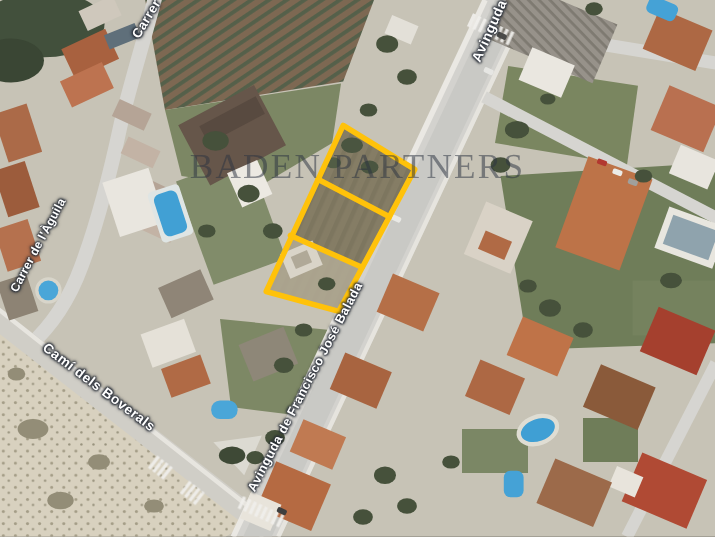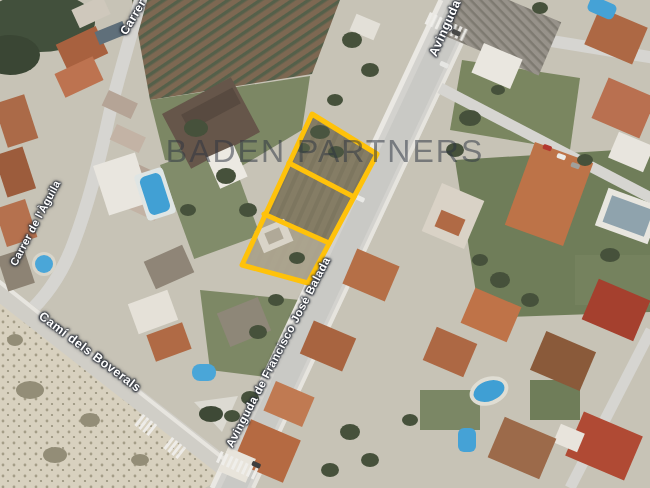--- a/index.html
+++ b/index.html
@@ -17,21 +17,21 @@
     transform-origin:center;pointer-events:none;
   }
   .lbl-carrer-top {left:133px;top:17px; font-size:12px;  transform:translate(-50%,-50%) rotate(-59deg);}
   .lbl-aguila     {left:35px; top:223px;font-size:11px;  transform:translate(-50%,-50%) rotate(-62deg);letter-spacing:.2px;}
   .lbl-boverals   {left:90px; top:352px;font-size:12.5px;transform:translate(-50%,-50%) rotate(37deg);}
   .lbl-balada     {left:278px;top:352px;font-size:11.5px;transform:translate(-50%,-50%) rotate(-62.5deg);}
   .lbl-avinguda   {left:445px;top:28px; font-size:12.5px;transform:translate(-50%,-50%) rotate(-66deg);}
   .watermark{
     position:absolute;left:325px;top:151px;white-space:nowrap;
     transform:translate(-50%,-50%);
-    font-family:Liberation Sans, sans-serif;font-size:32px;font-weight:400;
+    font-family:Liberation Serif, serif;font-size:32px;font-weight:400;
     letter-spacing:2px;color:rgba(44,52,66,.52);pointer-events:none;
   }
 </style>
 </head>
 <body>
 
 <div class="map-frame">
 
 <svg width="650" height="488" viewBox="0 0 650 488">
   <defs>

